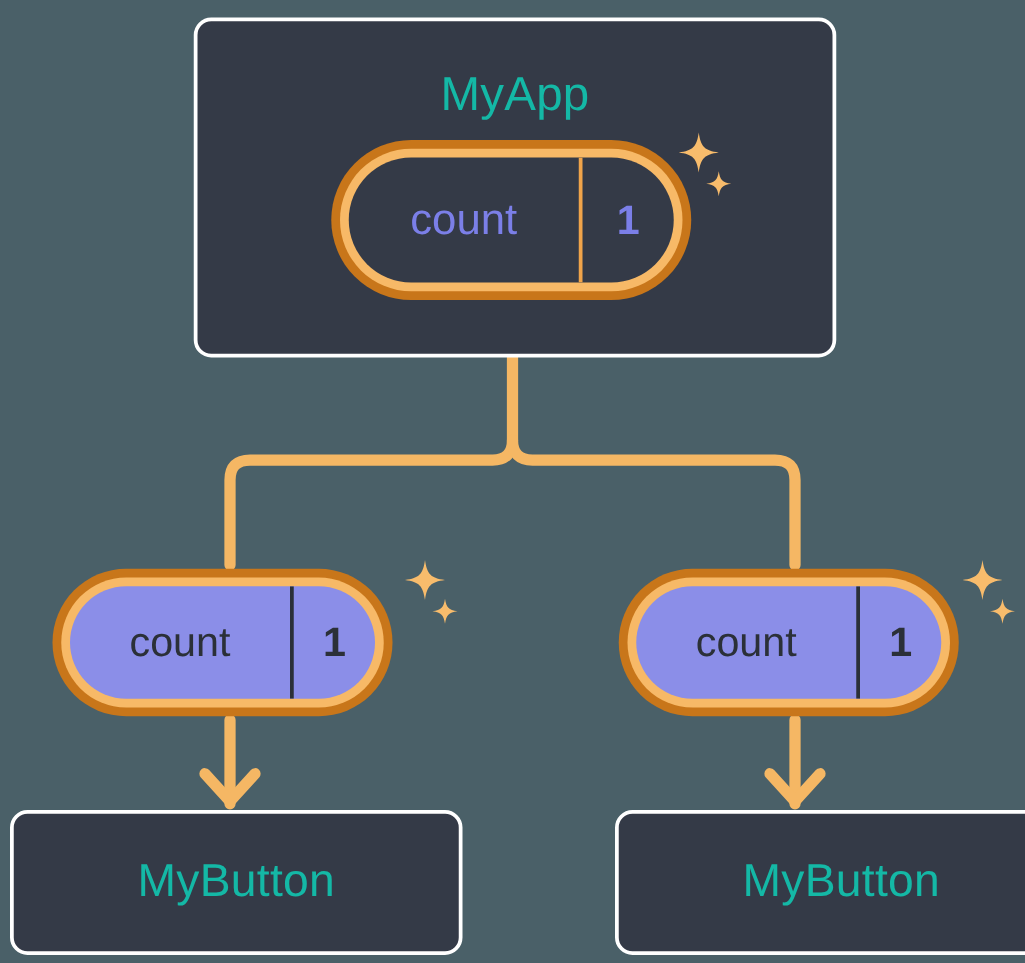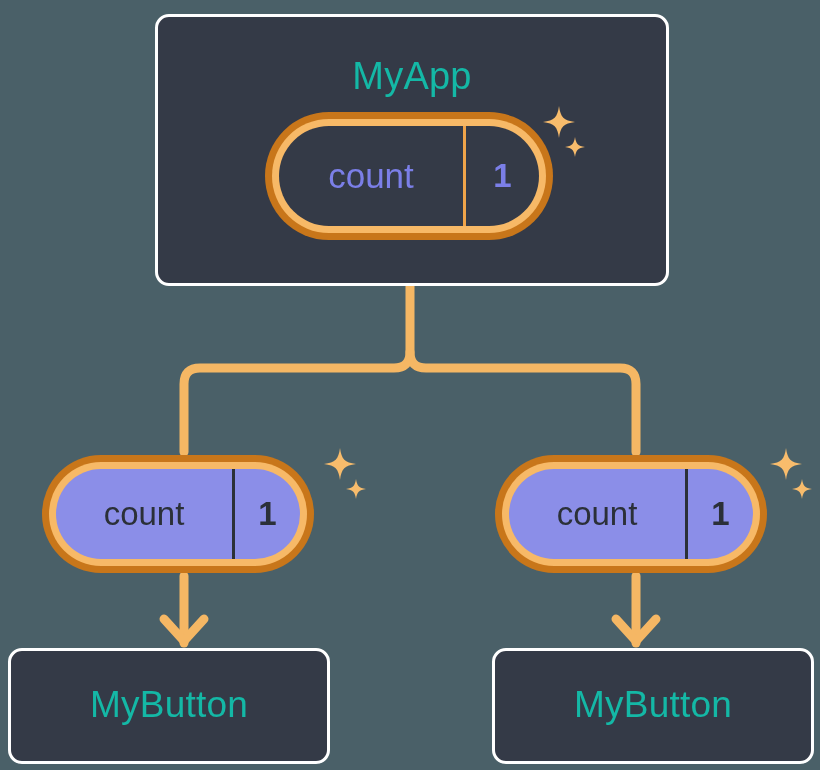--- a/index.html
+++ b/index.html
@@ -40,21 +40,21 @@
     top: 14px;
     width: 514px;
     height: 272px;
   }
   #card-myapp .card-title {
     top: 38px;
     font-size: 38px;
   }
 
   .card-mybutton {
-    width: 322px;
+    width: 362px;
     height: 116px;
     text-decoration: underline;
   }
   #card-mybutton-left  { left: 8px;   top: 648px; }
   #card-mybutton-right { left: 492px; top: 648px; }
   .card-mybutton .card-title {
     top: 33px;
     font-size: 37px;
   }
 

